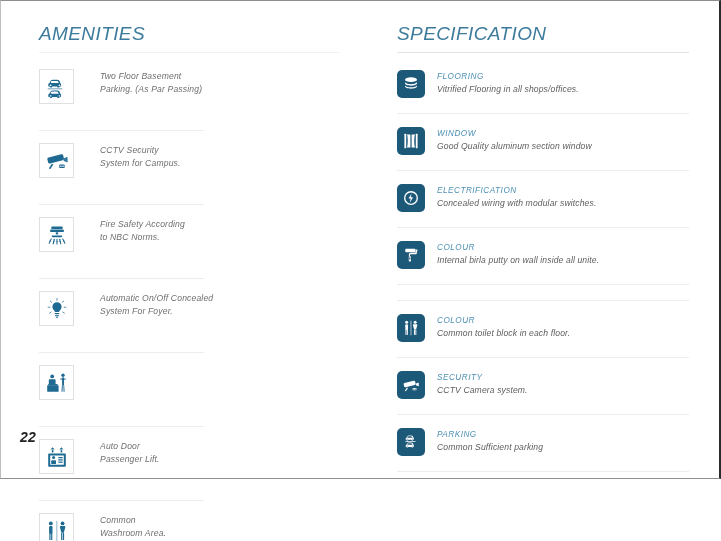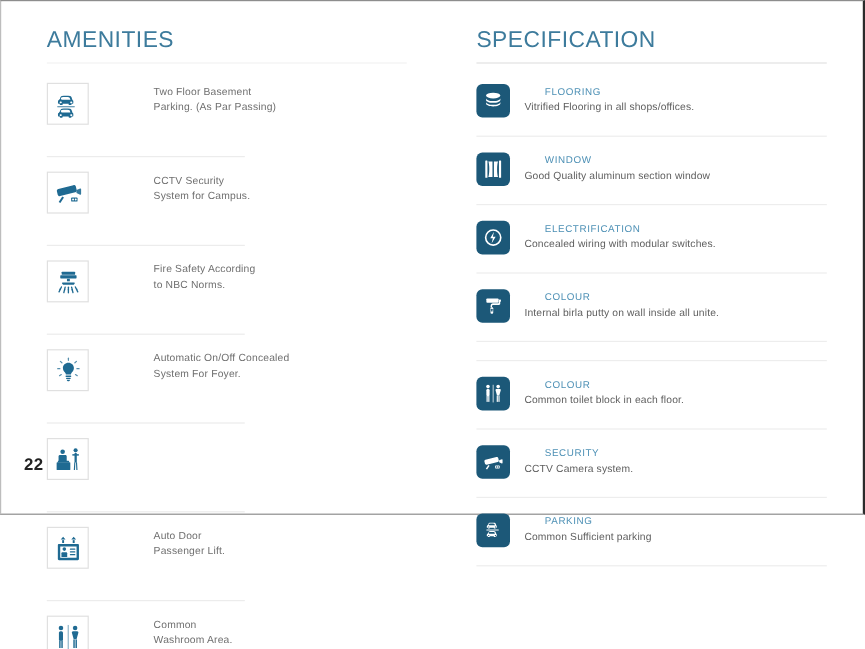--- a/index.html
+++ b/index.html
@@ -4,26 +4,27 @@
 <style>
   * { box-sizing: border-box; margin: 0; padding: 0; }
   body {
     width: 721px; height: 541px;
     background: #ffffff;
     font-family: "Liberation Sans", sans-serif;
     overflow: hidden;
   }
   .page {
     position: relative;
-    width: 721px; height: 429px;
+    width: 721px; height: 479px;
     background: #ffffff;
     border-top: 1px solid #8d8d8d;
     border-left: 1px solid #bdbdbd;
     border-bottom: 1px solid #8d8d8d;
     border-right: 2px solid #2b2b2b;
+    font-style: italic;
   }
   .col {
     position: absolute;
     top: 22px;
   }
   .col-left  { left: 38px;  width: 300px; }
   .col-right { left: 396px; width: 292px; }
 
   .section-title {
     font-size: 19px;
@@ -38,21 +39,20 @@
     margin-bottom: 4px;
   }
   .title-rule.faint { background: #f2f2f2; }
 
   
   .amenity {
     display: flex;
     align-items: flex-start;
     padding-top: 12px;
     min-height: 56px;
-    gap: 28px;
   }
   .amenity-icon-box {
     width: 35px; height: 35px;
     border: 1px solid #e0e0e0;
     background: #fff;
     flex: 0 0 35px;
     display: flex; align-items: center; justify-content: center;
   }
   .amenity-icon-box svg { display: block; }
   .amenity-text {
@@ -84,21 +84,20 @@
     flex: 0 0 28px;
     display: flex; align-items: center; justify-content: center;
   }
   .spec-icon-box svg { display: block; }
   .spec-body { margin-left: 12px; padding-top: 1px; }
   .spec-label {
     font-size: 8.2px;
     color: #4d90b5;
     letter-spacing: 0.5px;
     line-height: 11px;
-    margin-left: 17px;
   }
   .spec-desc {
     font-size: 8.6px;
     color: #5e5e5e;
     line-height: 13px;
     letter-spacing: 0.12px;
     margin-top: 1px;
   }
   .spec-divider {
     height: 1px;

